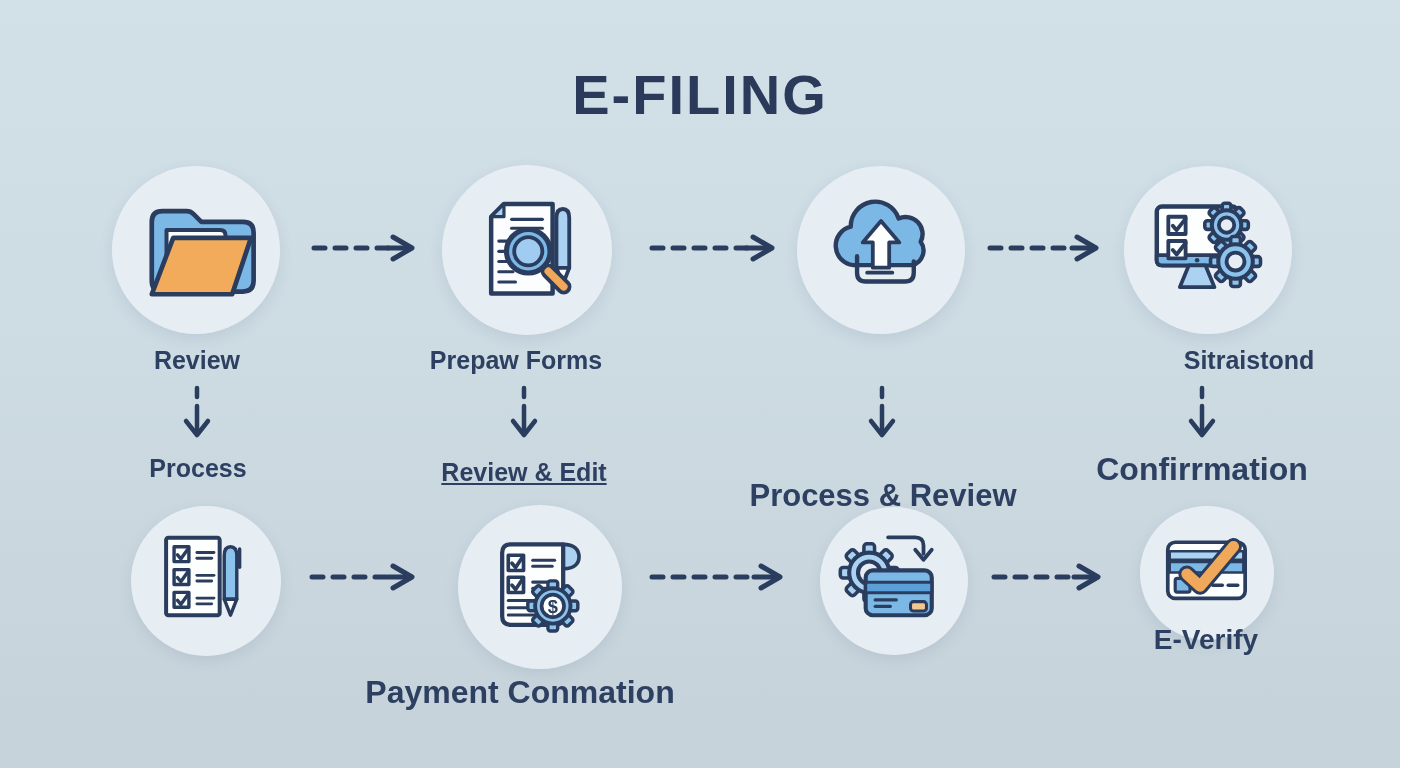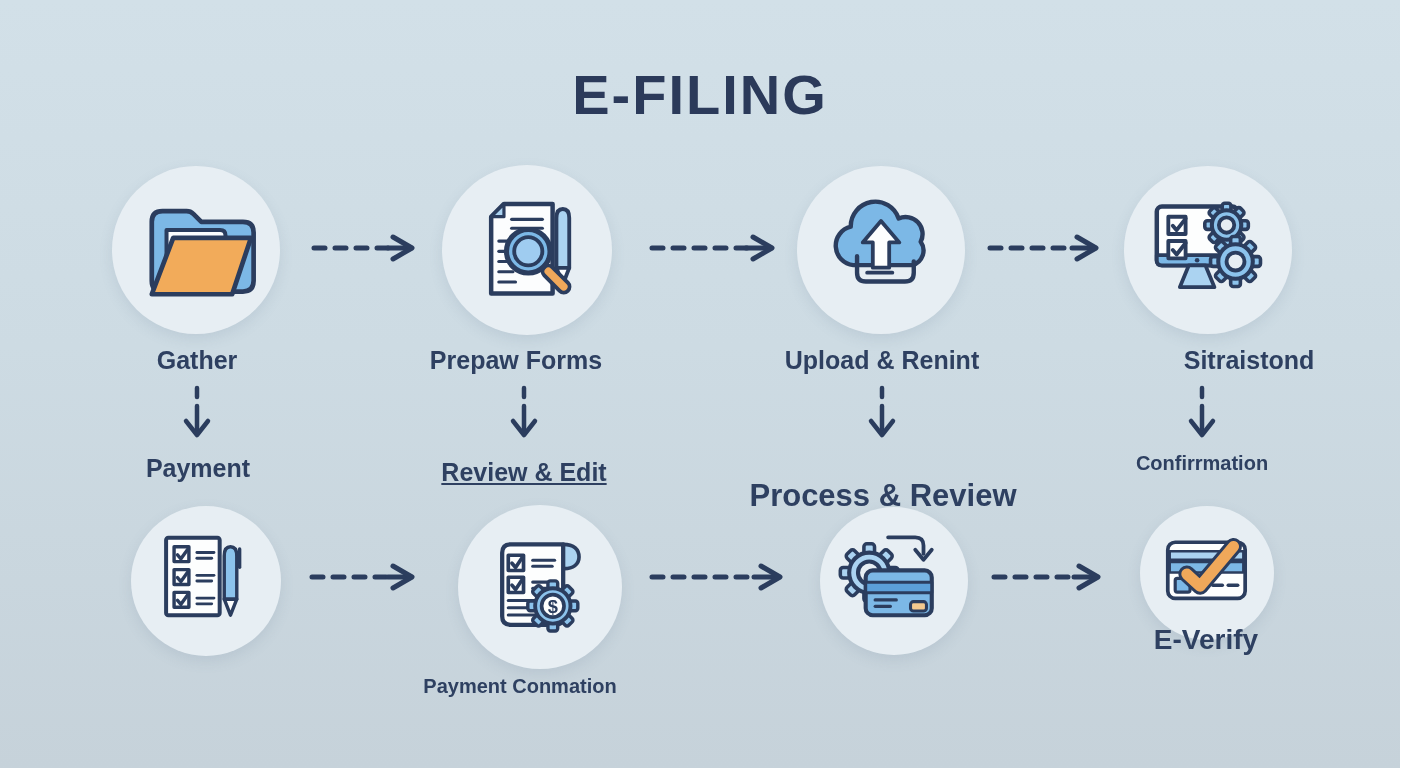--- a/index.html
+++ b/index.html
@@ -20,21 +20,21 @@
     position:absolute;border-radius:50%;
     background:#e7eef3;
     display:flex;align-items:center;justify-content:center;
     box-shadow:0 5px 14px rgba(90,115,140,0.14);
   }
   .lbl{
     position:absolute;width:320px;text-align:center;
     font-weight:bold;color:#2e4061;font-size:25px;line-height:1.1;
   }
   .lbl.big{font-size:31px;margin-top:32px;}
-  .lbl.md{font-size:20px;text-align:center;}
+  .lbl.md{font-size:32px;text-align:center;}
   .lbl.ev{font-size:28px;}
   .arrow{position:absolute;}
   svg{display:block;}
 </style>
 </head>
 <body>
 
 <div id="canvas">
 
   <div class="title">E-FILING</div>
@@ -149,23 +149,22 @@
     </svg>
   </div>
   <div class="arrow" style="left:986px;top:233px;">
     <svg width="118" height="30" viewBox="0 0 118 30" stroke="#2b3d5e" stroke-width="5" stroke-linecap="round" stroke-linejoin="round" fill="none">
       <line x1="4" y1="15" x2="88" y2="15" stroke-dasharray="11 10"></line>
       <line x1="86" y1="15" x2="109" y2="15"></line>
       <polyline points="91 4, 110 15, 91 26"></polyline>
     </svg>
   </div>
 
-  <div class="lbl" style="left:37px;top:347px;">Gather</div>
+  <div class="lbl" style="left:37px;top:347px;">Review</div>
   <div class="lbl" style="left:356px;top:347px;">Prepaw Forms</div>
-  <div class="lbl" style="left:722px;top:347px;">Upload &amp; Renint</div>
   <div class="lbl" style="left:1089px;top:347px;">Sitraistond</div>
 
   <div class="arrow" style="left:181px;top:384px;">
     <svg width="32" height="60" viewBox="0 0 32 60" stroke="#2b3d5e" stroke-width="4.5" stroke-linecap="round" stroke-linejoin="round" fill="none">
       <line x1="16" y1="4" x2="16" y2="13"></line>
         <line x1="16" y1="22" x2="16" y2="50"></line>
         <polyline points="5 37, 16 51, 27 37"></polyline>
     </svg>
   </div>
   <div class="arrow" style="left:508px;top:384px;">
@@ -183,21 +182,21 @@
     </svg>
   </div>
   <div class="arrow" style="left:1186px;top:384px;">
     <svg width="32" height="60" viewBox="0 0 32 60" stroke="#2b3d5e" stroke-width="4.5" stroke-linecap="round" stroke-linejoin="round" fill="none">
       <line x1="16" y1="4" x2="16" y2="13"></line>
         <line x1="16" y1="22" x2="16" y2="50"></line>
         <polyline points="5 37, 16 51, 27 37"></polyline>
     </svg>
   </div>
 
-  <div class="lbl" style="left:38px;top:455px;">Payment</div>
+  <div class="lbl" style="left:38px;top:455px;">Process</div>
   <div class="lbl" style="left:364px;top:459px;text-decoration:underline;">Review &amp; Edit</div>
   <div class="lbl big" style="left:723px;top:447px;">Process &amp; Review</div>
   <div class="lbl md" style="left:1042px;top:452px;">Confirrmation</div>
 
   <div class="circle" style="left:131px;top:506px;width:150px;height:150px;">
     <span>
       <svg width="114" height="114" viewBox="0 0 100 100" stroke-linejoin="round" stroke-linecap="round">
         <g stroke="#2b3d5e">
           <rect x="15" y="12" width="47" height="68" rx="2" fill="#fdfefe" stroke-width="3.5"></rect>
           <rect x="22" y="20" width="13" height="13" fill="#fdfefe" stroke-width="3"></rect>

